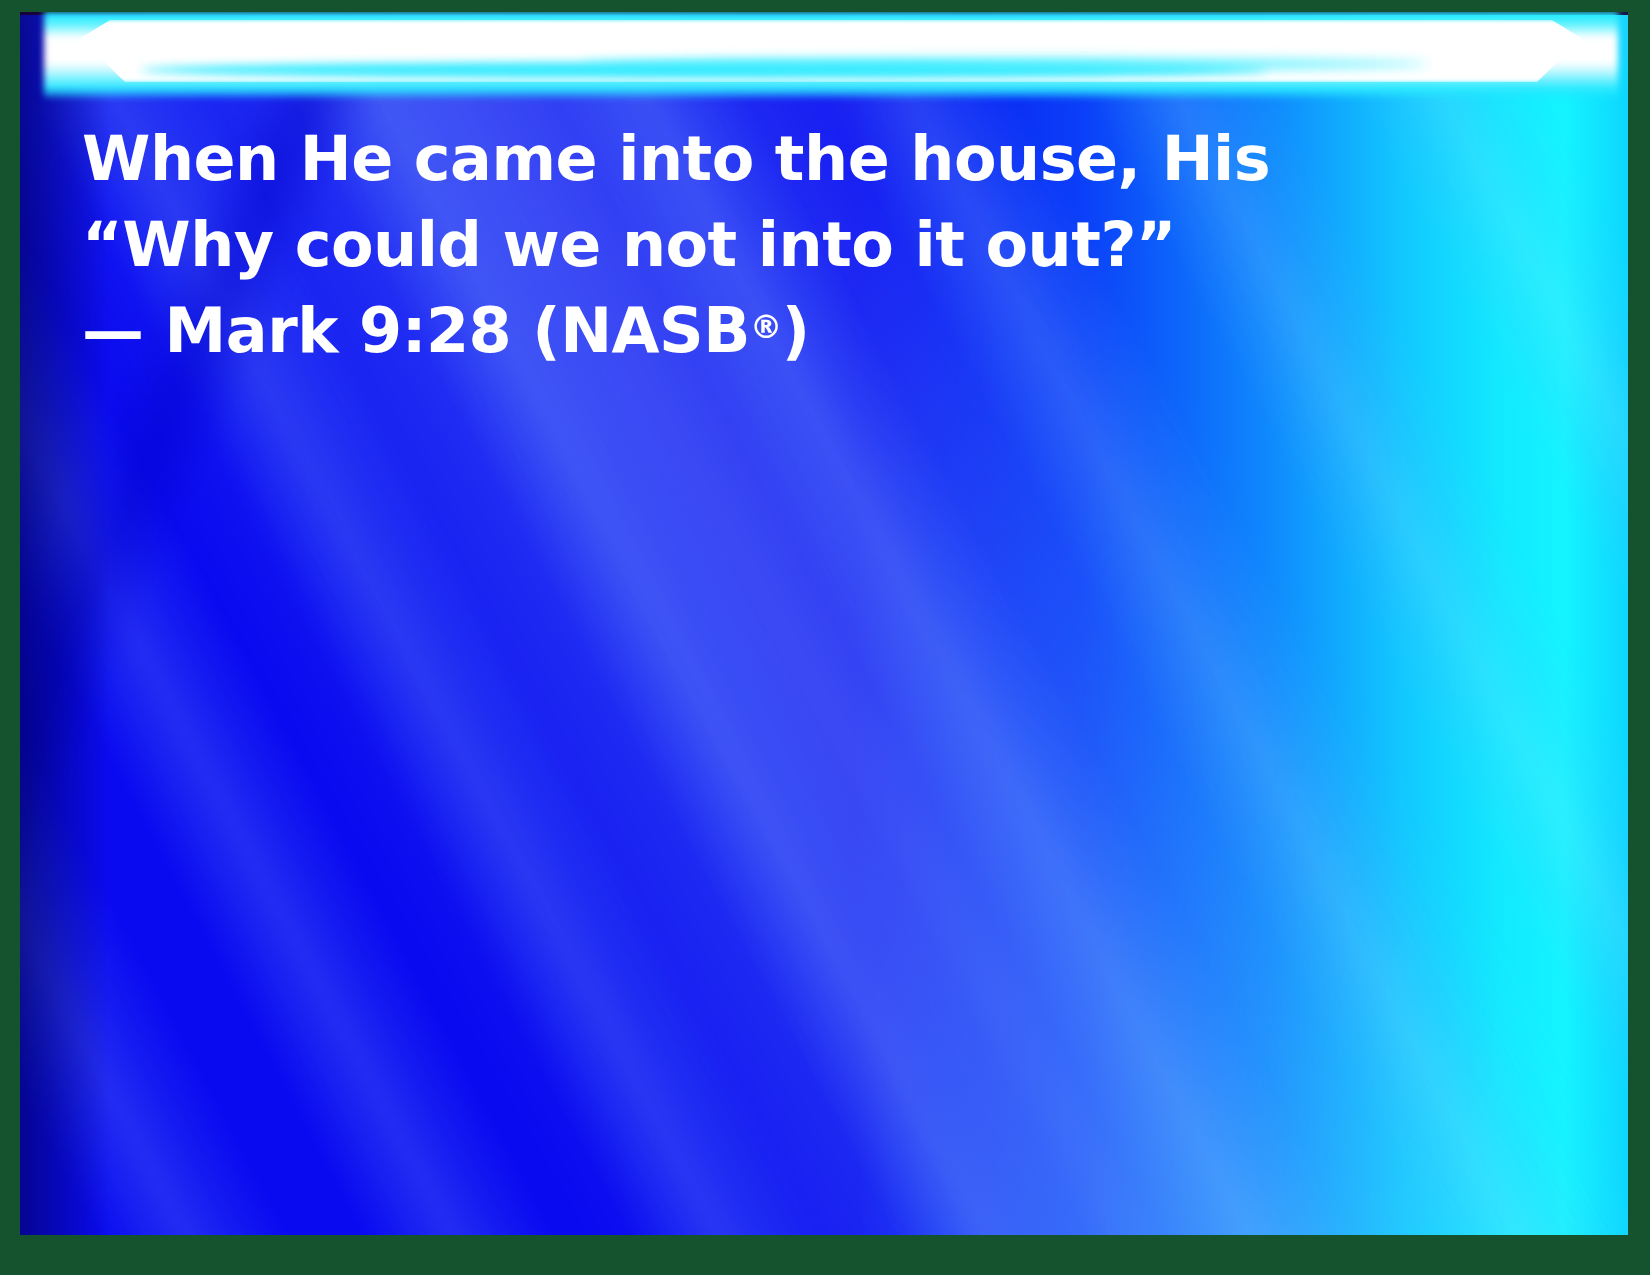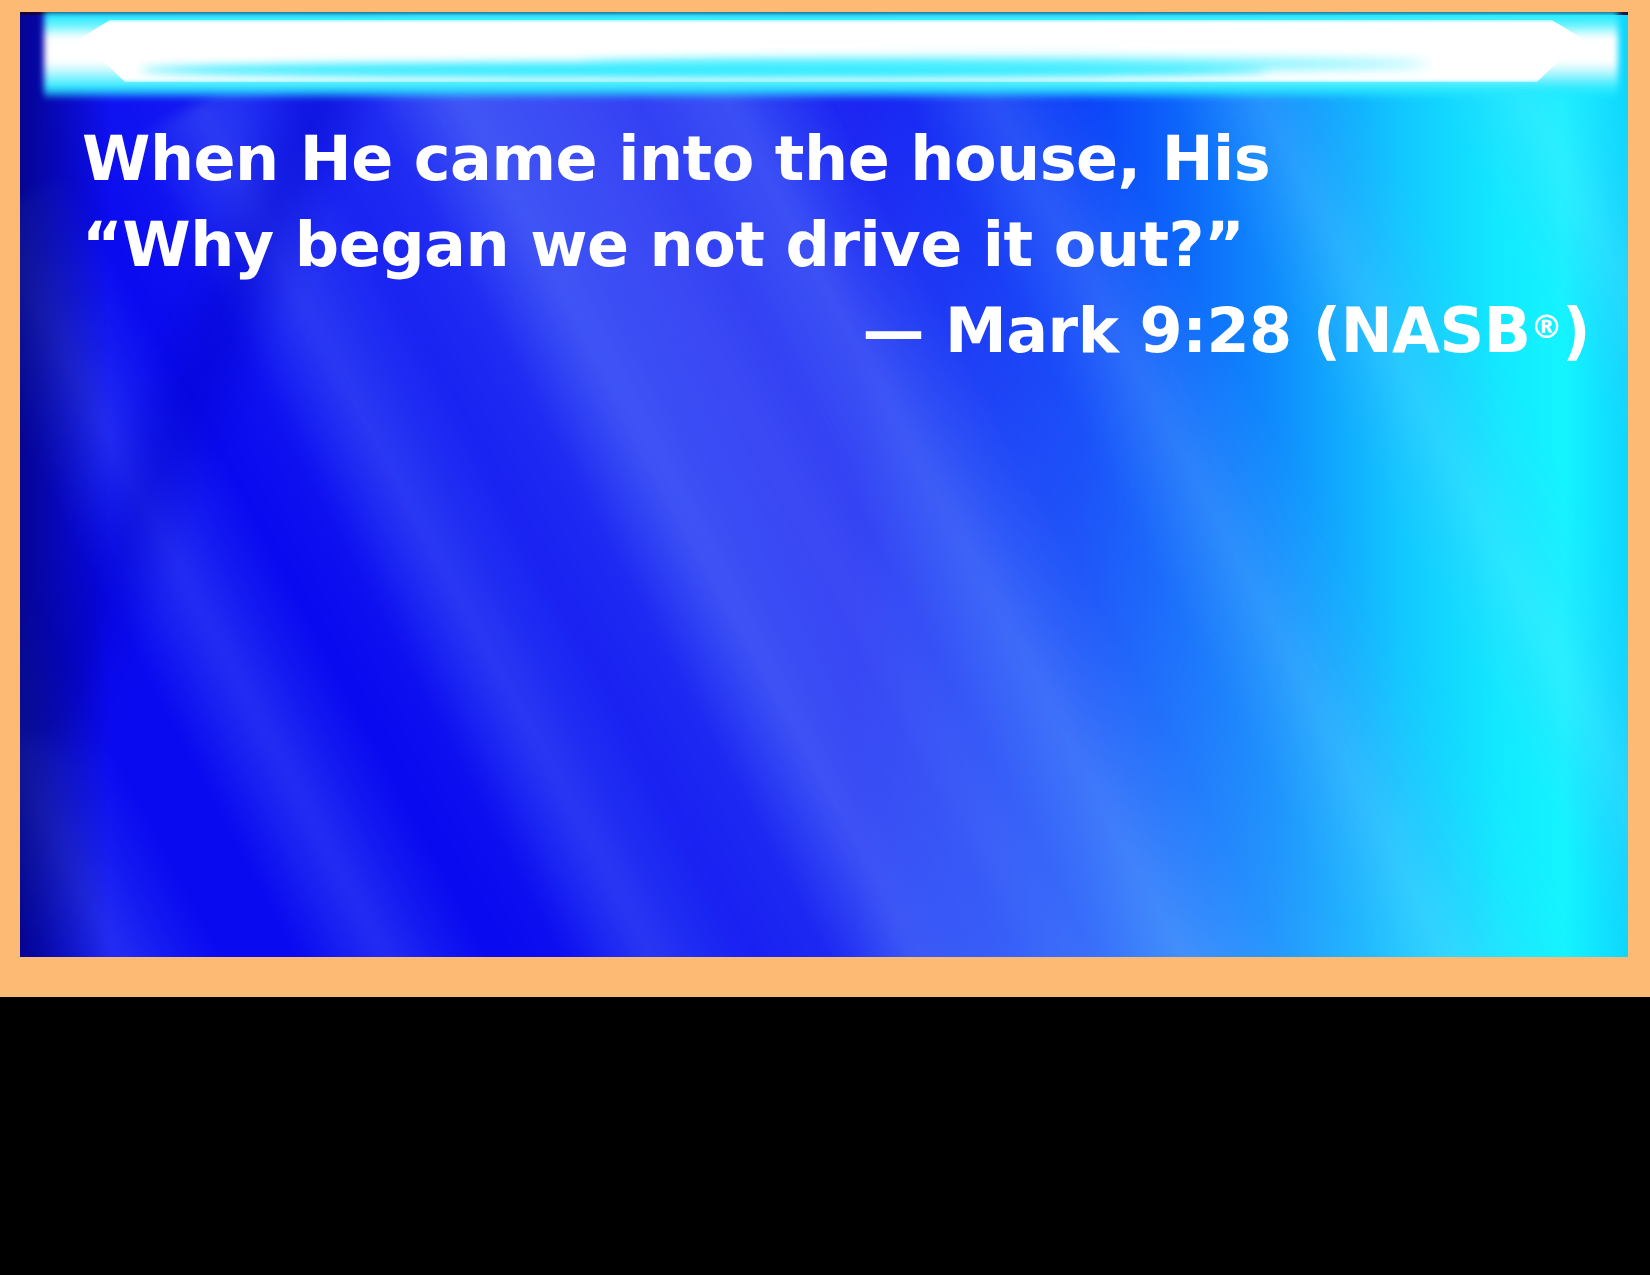--- a/index.html
+++ b/index.html
@@ -5,22 +5,22 @@
 <style>
   html, body {
     margin: 0;
     padding: 0;
     background: #000000;
   }
 
   #slide {
     position: relative;
     width: 1650px;
-    height: 997px;
-    background: #fdba74;
+    height: 1275px;
+    background: #14532d;
     overflow: hidden;
     font-family: "Liberation Sans", sans-serif;
   }
 
   
   #art {
     position: absolute;
     left: 20px;
     top: 12px;
     right: 22px;
@@ -190,21 +190,20 @@
     text-rendering: geometricPrecision;
   }
 
   .attribution {
     color: #ffffff;
     font-family: "DejaVu Sans", "Liberation Sans", sans-serif;
     font-weight: bold;
     font-size: 62px;
     line-height: 86px;
     letter-spacing: -0.5px;
-    text-align: right;
     white-space: nowrap;
     padding-right: 10px;
   }
   .attribution sup {
     font-size: 0.52em;
     vertical-align: 0.45em;
     line-height: 0;
   }
 </style>
 </head>
@@ -224,19 +223,19 @@
     <div class="top-glow-wrap">
       <div class="top-hairline"></div>
       <div class="top-cyan"></div>
       <div class="top-white"></div>
       <div class="top-cyan-streak"></div>
       <div class="top-cyan-streak2"></div>
     </div>
 
     <div class="verse-block">
       <div class="verse-line">When He came into the house, His</div>
-      <div class="verse-line">“Why began we not drive it out?”</div>
+      <div class="verse-line">“Why could we not into it out?”</div>
 
       <div class="attribution"><span>— </span><span>Mark 9:28 (NASB</span><sup>®</sup><span>)</span></div>
     </div>
 
   </div>
 </div>
 
 </body></html>

